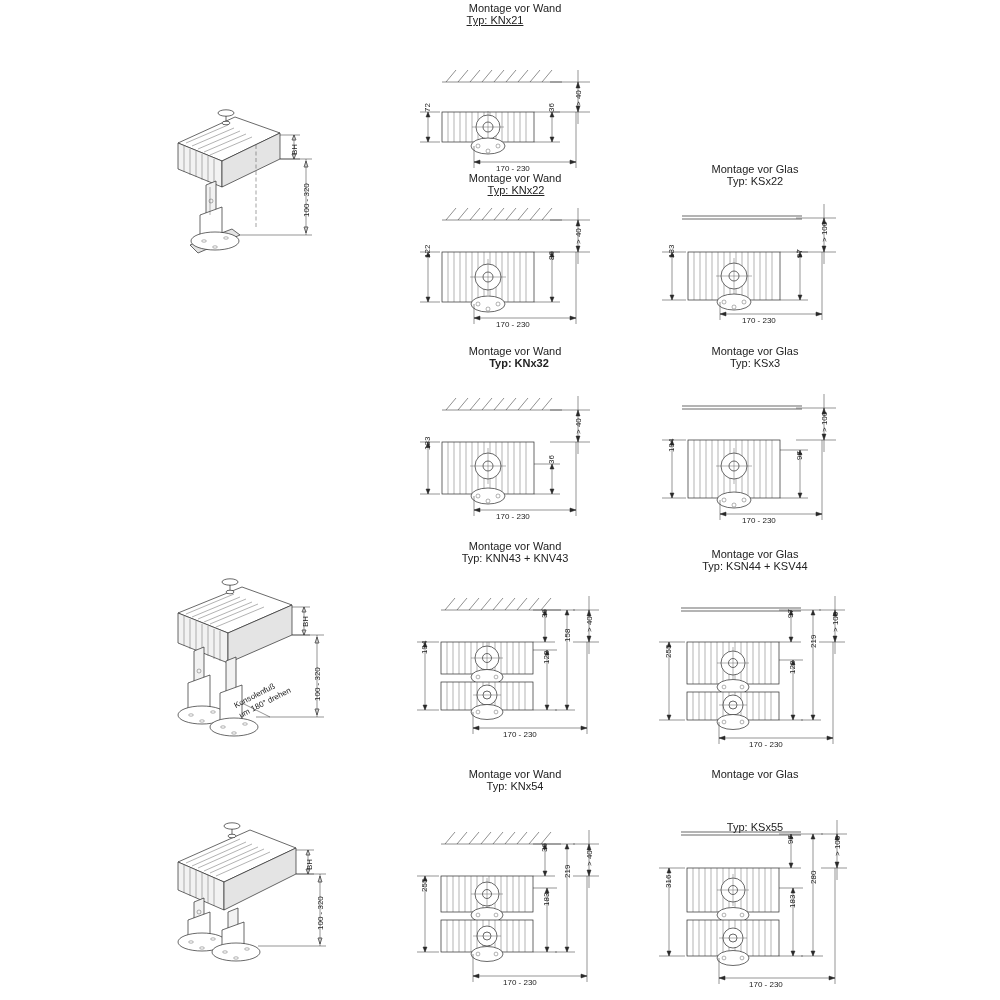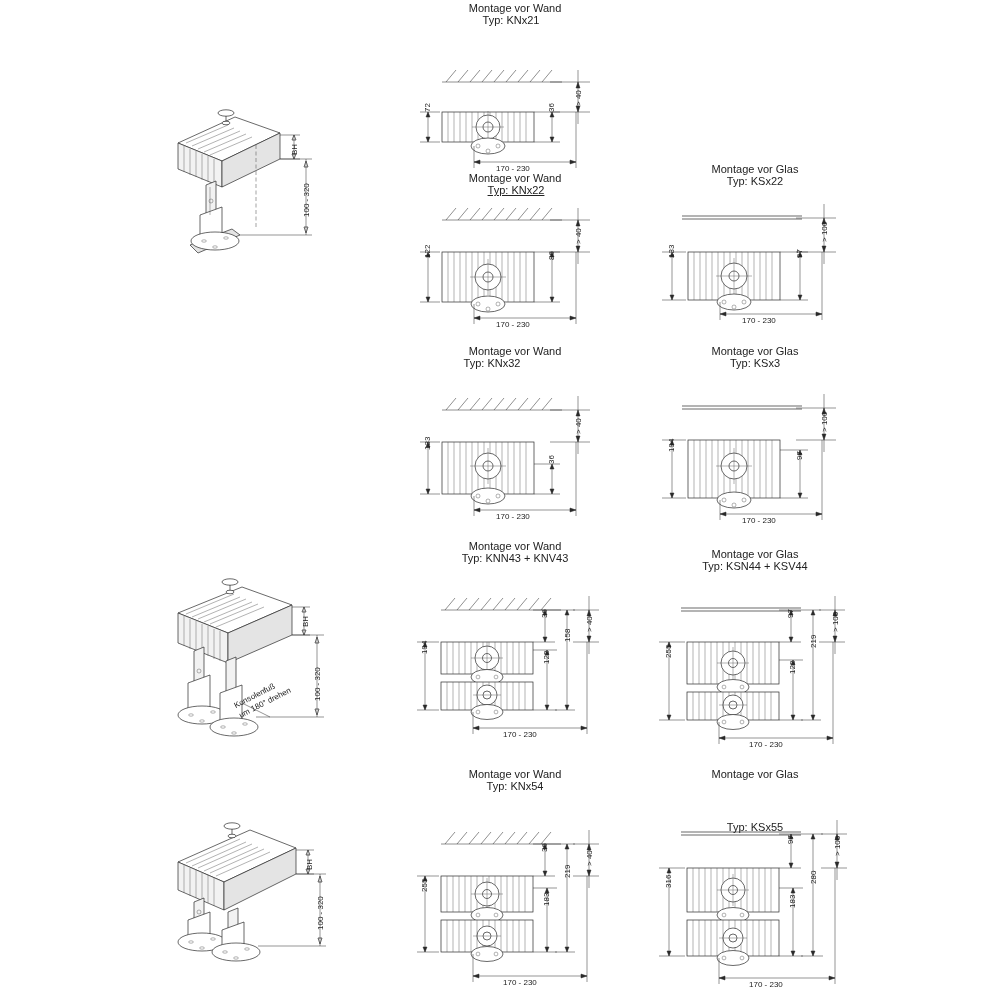--- a/index.html
+++ b/index.html
@@ -221,21 +221,21 @@
         <line x1="170" y1="74" x2="170" y2="146"></line>
         <path class="ln" d="M170,76 l-2,6 l4,0 z" fill="#2a2a2a"></path>
         <path class="ln" d="M170,144 l-2,-6 l4,0 z" fill="#2a2a2a"></path>
       </g>
     </svg>
     <div class="lbl rot" style="left:155px;top:70px;">BH</div>
     <div class="lbl rot" style="left:166px;top:130px;">100 - 320</div>
   </div>
 
   <div class="cap" style="left:420px;top:2px;width:190px;">Montage vor Wand</div>
-  <div class="cap" style="left:416px;top:14px;width:190px;">Typ: KNx21</div>
+  <div class="cap" style="left:400px;top:14px;width:190px;text-decoration:underline;">Typ: KNx21</div>
 
   <div class="unit" style="left:400px;top:28px;width:230px;height:125px;">
     <svg width="230" height="125">
 
       <g class="hatch">
         <line x1="42" y1="54" x2="162" y2="54"></line>
         <line x1="46" y1="54" x2="56" y2="42"></line>
         <line x1="58" y1="54" x2="68" y2="42"></line>
         <line x1="70" y1="54" x2="80" y2="42"></line>
         <line x1="82" y1="54" x2="92" y2="42"></line>
@@ -453,21 +453,21 @@
         <path d="M182,124 l-6,-2 l0,4 z" fill="#2a2a2a"></path>
       </g>
     </svg>
     <div class="lbl rot" style="left:27px;top:68px;">133</div>
     <div class="lbl rot" style="left:155px;top:68px;">97</div>
     <div class="lbl rot" style="left:180px;top:52px;">&gt; 100</div>
     <div class="lbl" style="left:102px;top:126px;">170 - 230</div>
   </div>
 
   <div class="cap" style="left:420px;top:345px;width:190px;">Montage vor Wand</div>
-  <div class="cap" style="left:397px;top:357px;width:190px;">Typ: KNx32</div>
+  <div class="cap" style="left:424px;top:357px;width:190px;font-weight:bold;">Typ: KNx32</div>
 
   <div class="unit" style="left:400px;top:380px;width:230px;height:140px;">
     <svg width="230" height="140">
       <g class="hatch">
         <line x1="42" y1="30" x2="162" y2="30"></line>
         <line x1="46" y1="30" x2="56" y2="18"></line>
         <line x1="58" y1="30" x2="68" y2="18"></line>
         <line x1="70" y1="30" x2="80" y2="18"></line>
         <line x1="82" y1="30" x2="92" y2="18"></line>
         <line x1="94" y1="30" x2="104" y2="18"></line>

